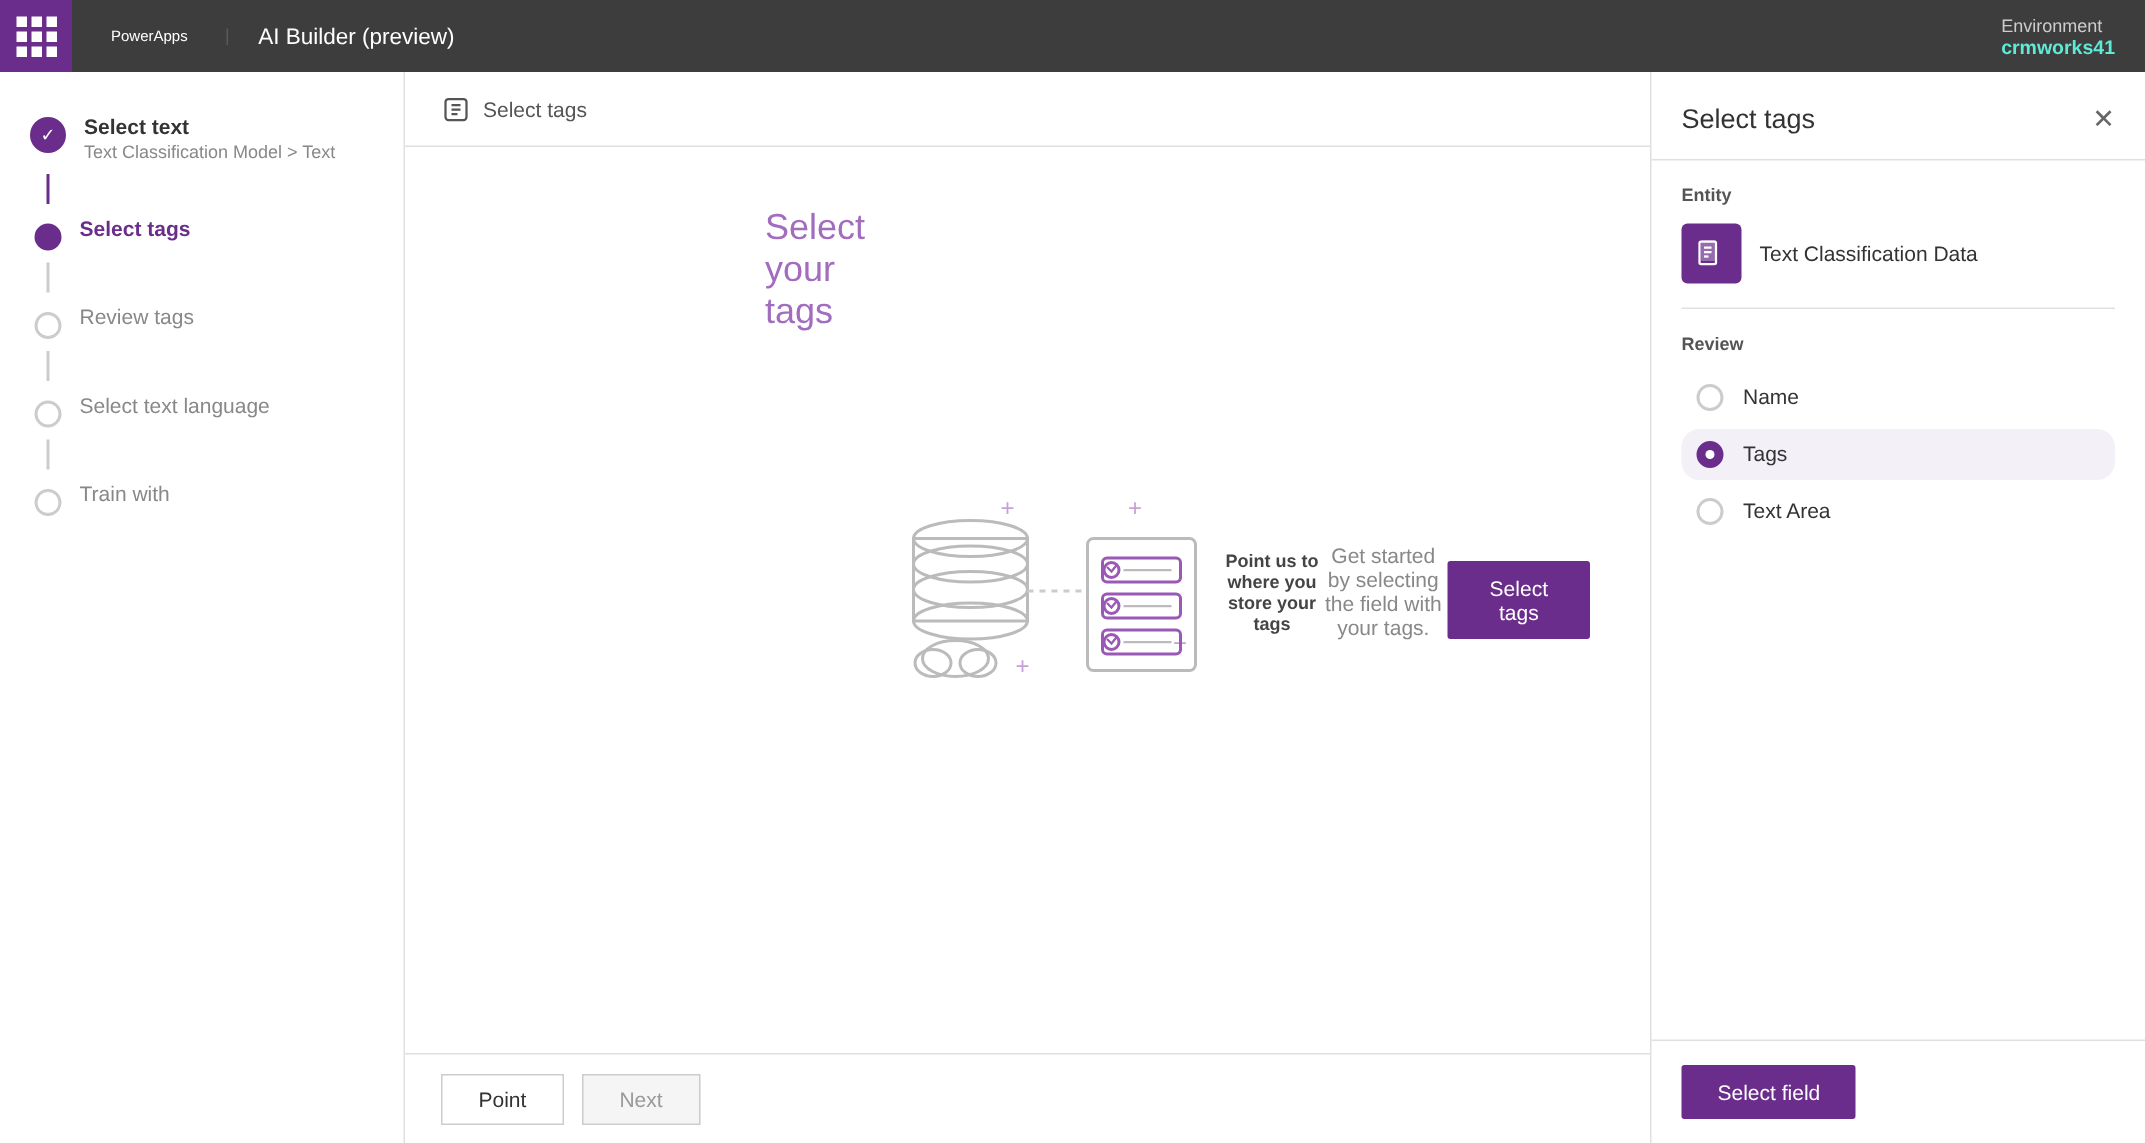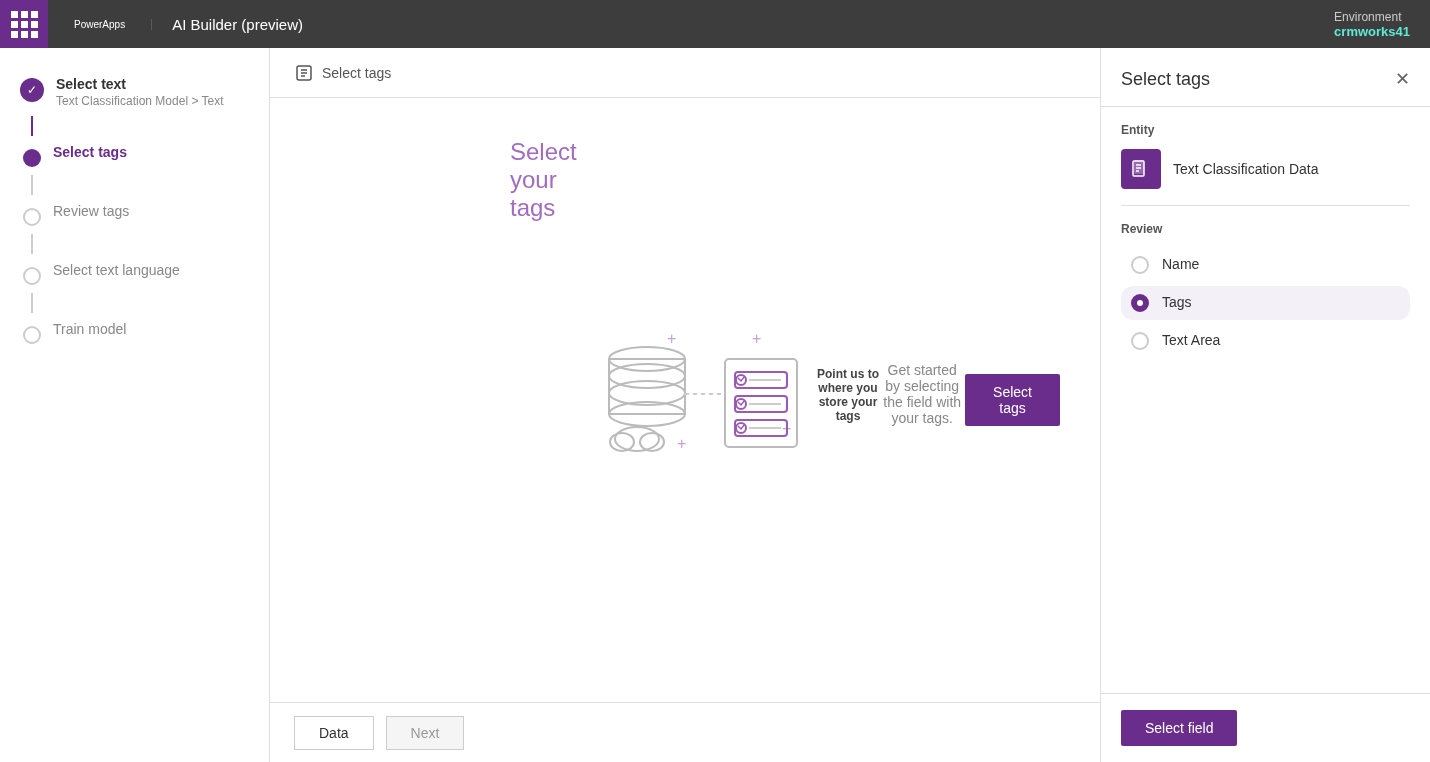--- a/index.html
+++ b/index.html
@@ -412,21 +412,21 @@
       <div class="sidebar-step-content">
         <div class="sidebar-step-title inactive-title">Select text language</div>
       </div>
     </div>
 
     <div class="sidebar-connector"></div>
 
     <div class="sidebar-step">
       <div class="sidebar-step-indicator inactive"></div>
       <div class="sidebar-step-content">
-        <div class="sidebar-step-title inactive-title">Train model</div>
+        <div class="sidebar-step-title inactive-title">Train with</div>
       </div>
     </div>
 
   </div>
 
   <div class="content-area">
 
     <div class="content-header">
       <svg class="breadcrumb-icon" viewBox="0 0 20 20" fill="none" stroke="#555" stroke-width="1.5">
         <rect x="3" y="3" width="14" height="14" rx="2"></rect>
@@ -476,21 +476,21 @@
         </svg>
       </div>
 
       <div class="point-text">Point us to where you store your tags</div>
       <div class="subtitle-text">Get started by selecting the field with your tags.</div>
 
       <button class="select-tags-btn">Select tags</button>
     </div>
 
     <div class="content-footer">
-      <button class="btn-back">Data</button>
+      <button class="btn-back">Point</button>
       <button class="btn-next">Next</button>
     </div>
 
   </div>
 
   <div class="panel">
 
     <div class="panel-header">
       <span class="panel-title">Select tags</span>
       <button class="panel-close">✕</button>

